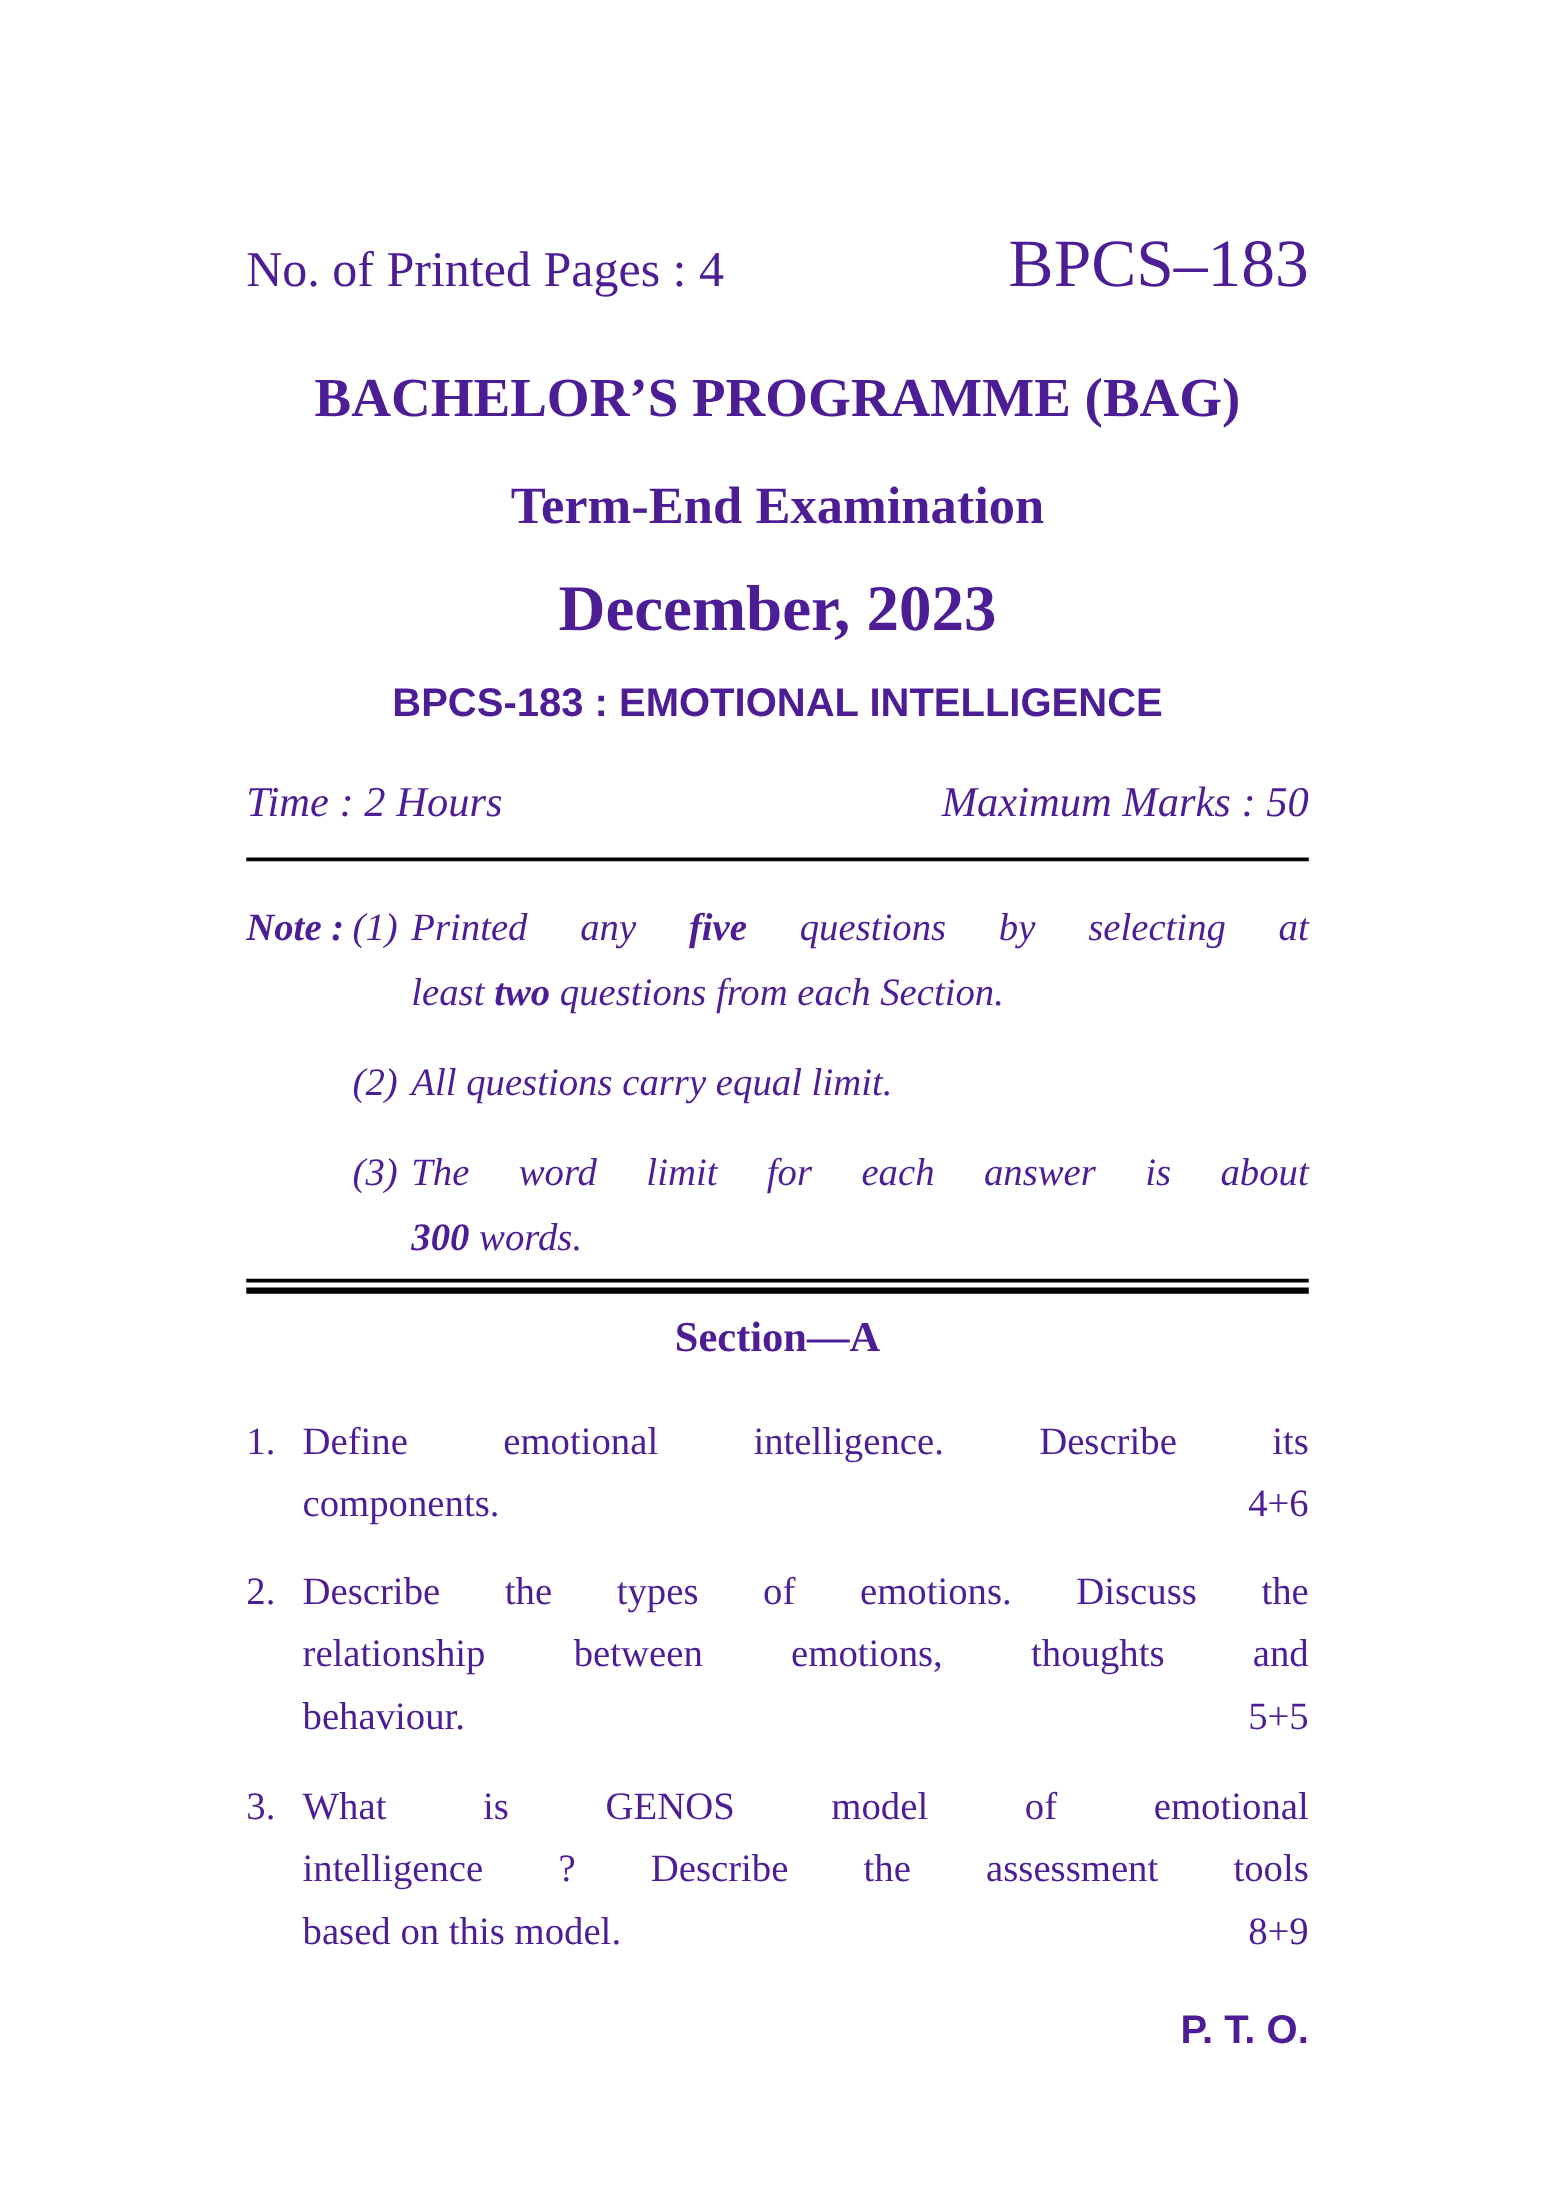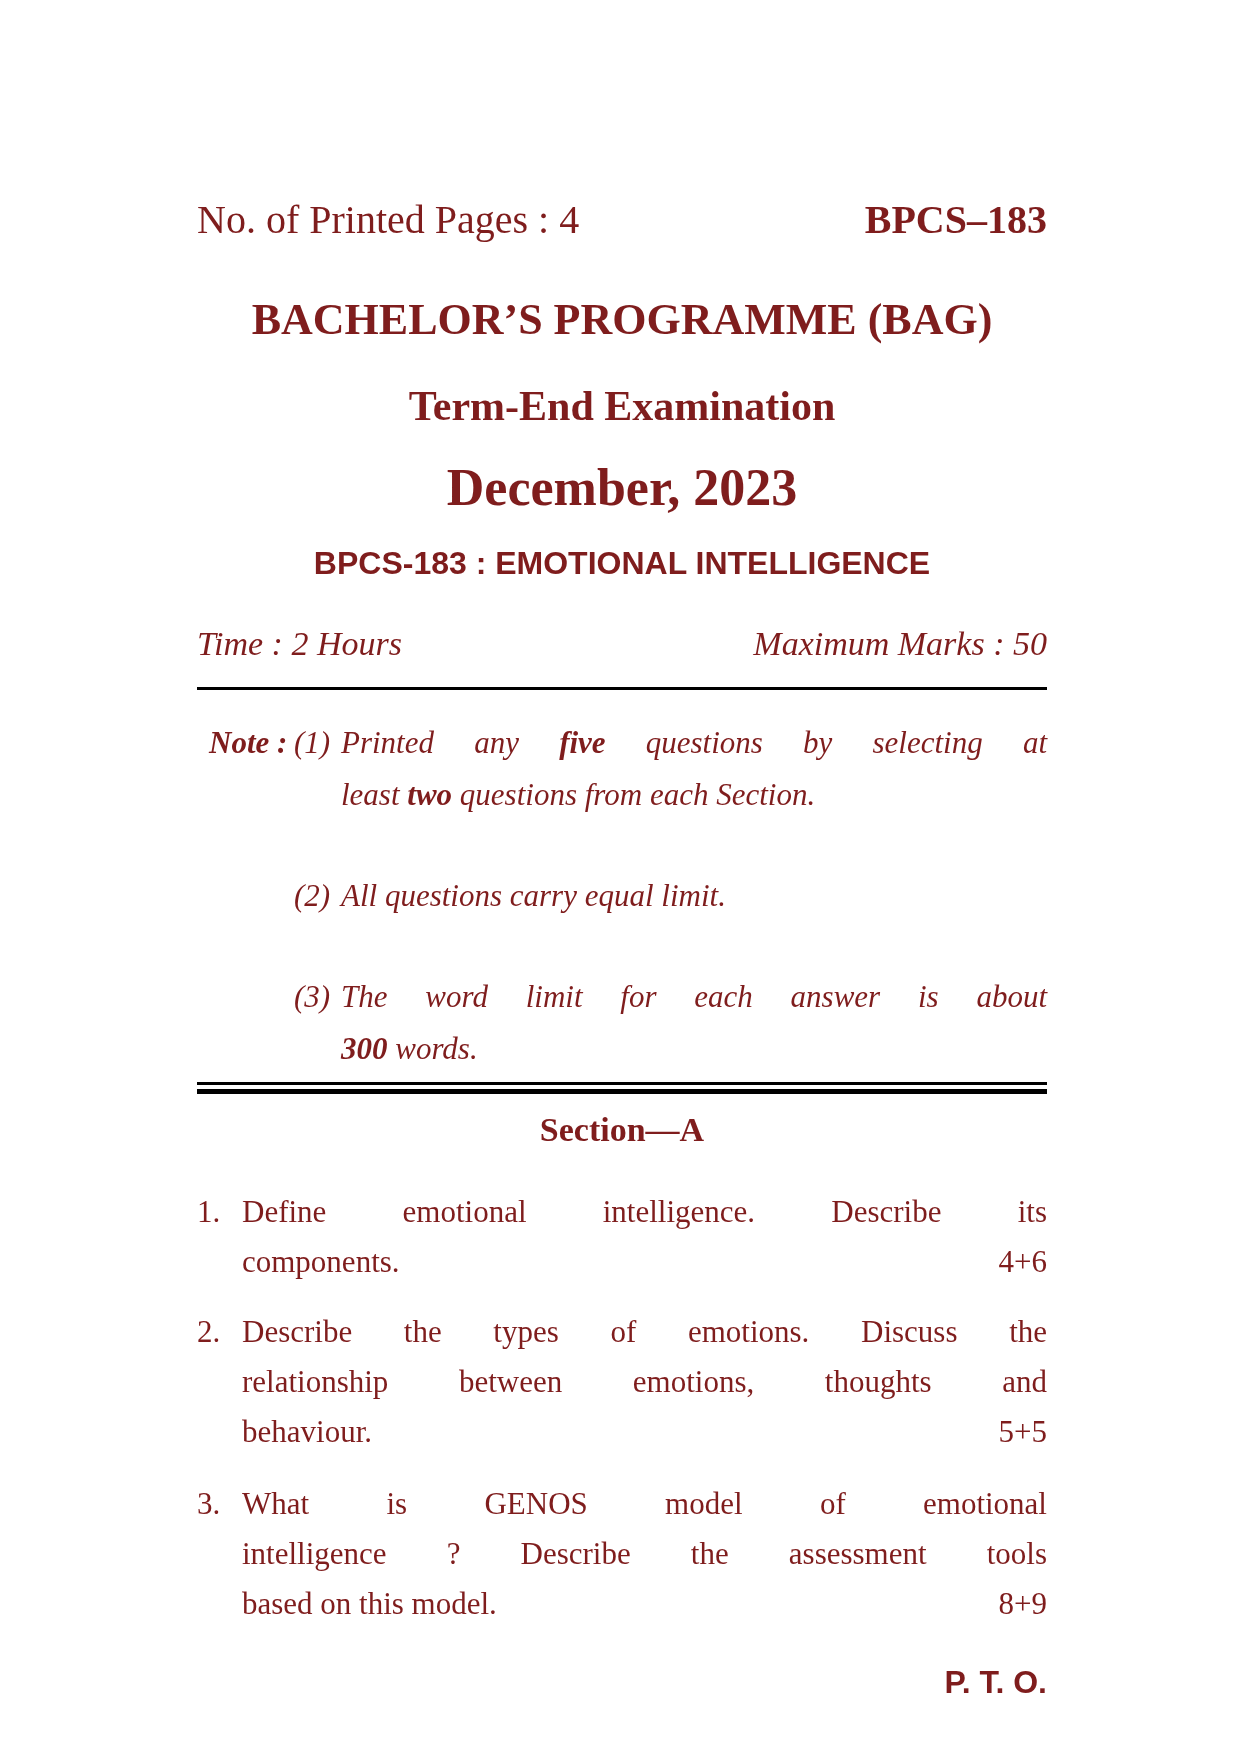--- a/index.html
+++ b/index.html
@@ -1,56 +1,55 @@
 <!DOCTYPE html>
 <html><head>
 <meta charset="utf-8">
 <style>
   html, body { margin: 0; padding: 0; background: #ffffff; }
   .page {
     position: relative;
     width: 1241px;
     height: 1754px;
     box-sizing: border-box;
-    padding: 16px 194px 0 197px;
+    padding: 0 194px 0 197px;
     overflow: hidden;
     background: #ffffff;
-    color: #7f1d1d;
+    color: #4c1d95;
     font-family: "Liberation Serif", "DejaVu Serif", serif;
   }
   .header-row {
     margin-top: 182px;
     display: flex;
     justify-content: space-between;
     align-items: baseline;
   }
   .pages-note { font-size: 40px; line-height: 1.1; }
-  .paper-code { font-size: 40px; font-weight: bold; line-height: 1.1; }
+  .paper-code { font-size: 54px; font-weight: normal; line-height: 1.1; }
   .t-programme { margin-top: 52px; font-size: 44px; font-weight: bold; text-align: center; line-height: 1.2; }
   .t-exam     { margin-top: 34px; font-size: 42px; font-weight: bold; text-align: center; line-height: 1.2; }
   .t-session  { margin-top: 26px; font-size: 52px; font-weight: bold; text-align: center; line-height: 1.2; }
   .t-course   { margin-top: 24px; font-family: "Liberation Sans", sans-serif; font-size: 32px; font-weight: bold; text-align: center; line-height: 1.2; }
   .meta-row {
     margin-top: 42px;
     display: flex;
     justify-content: space-between;
     font-style: italic;
     font-size: 34px;
     line-height: 1.2;
   }
   .rule-single { margin-top: 22px; border-top: 3px solid #000; height: 0; }
   .note {
     margin-top: 27px;
     display: grid;
     grid-template-columns: 85px 47px 1fr;
-    row-gap: 49px;
+    row-gap: 20px;
     font-style: italic;
     font-size: 31px;
     line-height: 52px;
-    margin-left: 12px;
   }
   .note-label { grid-column: 1; grid-row: 1; font-weight: bold; }
   .note-num   { grid-column: 2; }
   .note-lines { grid-column: 3; }
   .r1 { grid-row: 1; } .r2 { grid-row: 2; } .r3 { grid-row: 3; }
   .nb { font-weight: bold; }
   .jl { text-align: justify; text-align-last: justify; }
   .rule-double {
     margin-top: 7px;
     border-top: 3px solid #000;

